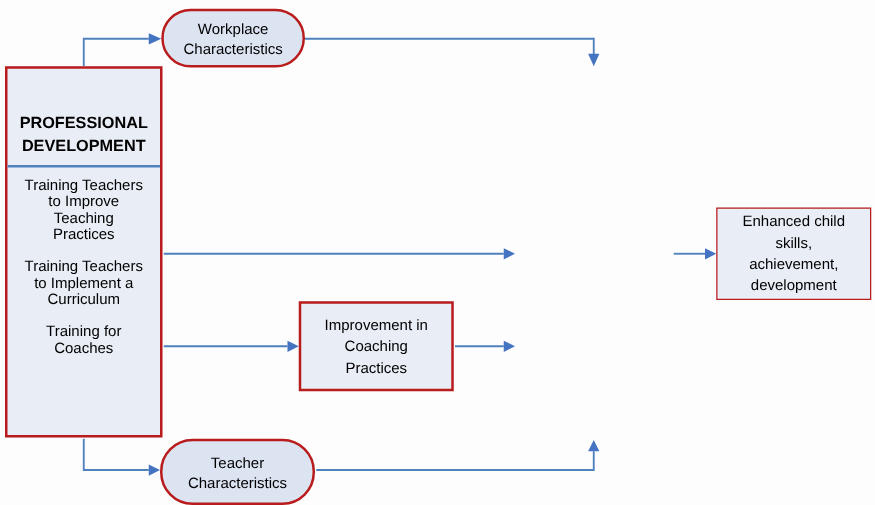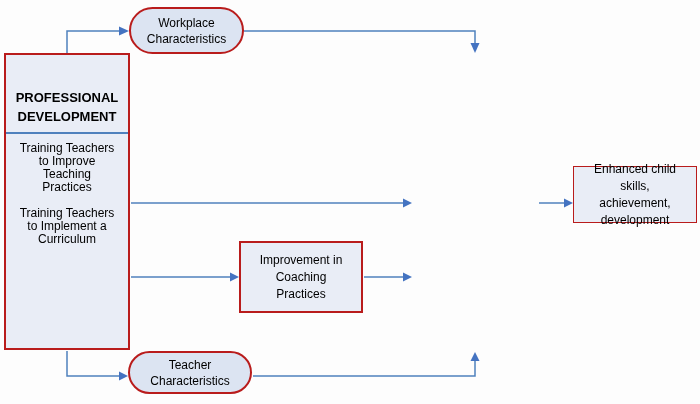--- a/index.html
+++ b/index.html
@@ -9,24 +9,24 @@
   }
   .connectors{position:absolute;left:0;top:0;width:700px;height:404px;pointer-events:none;}
   .node{
     position:absolute;box-sizing:border-box;background:#e9edf6;border:2px solid #b91c1c;
     display:flex;align-items:center;justify-content:center;text-align:center;
     font-size:12px;line-height:17px;
   }
   .label{white-space:pre-line;}
   .oval{border-radius:26px;background:#dce4f2;line-height:16px;}
   #node-workplace{left:129px;top:7px;width:115px;height:47px;}
-  #node-teacher{left:128px;top:351px;width:124px;height:43px;}
+  #node-teacher{left:128px;top:351px;width:124px;height:53px;}
   #node-improvement{left:239px;top:241px;width:124px;height:72px;}
   #node-changes{left:412px;top:53px;width:126px;height:299px;}
-  #node-enhanced{left:573px;top:166px;width:124px;height:57px;border-width:1px;}
+  #node-enhanced{left:573px;top:166px;width:124px;height:74px;border-width:1px;}
   #node-pd{left:4px;top:53px;width:126px;height:297px;display:block;}
   .pd-title{
     height:71px;display:flex;align-items:flex-end;justify-content:center;
     padding-bottom:6px;font-size:13px;line-height:19px;white-space:pre-line;text-align:center;font-weight:bold;
   }
   .pd-divider{border-top:2px solid #4f81bd;width:100%;}
   .pd-items{padding-top:8px;}
   .pd-item{line-height:13px;white-space:pre-line;text-align:center;margin-bottom:13px;}
 </style>
 </head>
@@ -67,20 +67,22 @@
 DEVELOPMENT</div>
     <div class="pd-divider"></div>
     <div class="pd-items">
       <div class="pd-item">Training Teachers
 to Improve
 Teaching
 Practices</div>
       <div class="pd-item">Training Teachers
 to Implement a
 Curriculum</div>
+      <div class="pd-item">Training for
+Coaches</div>
     </div>
   </div>
 
   <div class="node" id="node-improvement">
     <span class="label">Improvement in
 Coaching
 Practices</span>
   </div>
 
 

